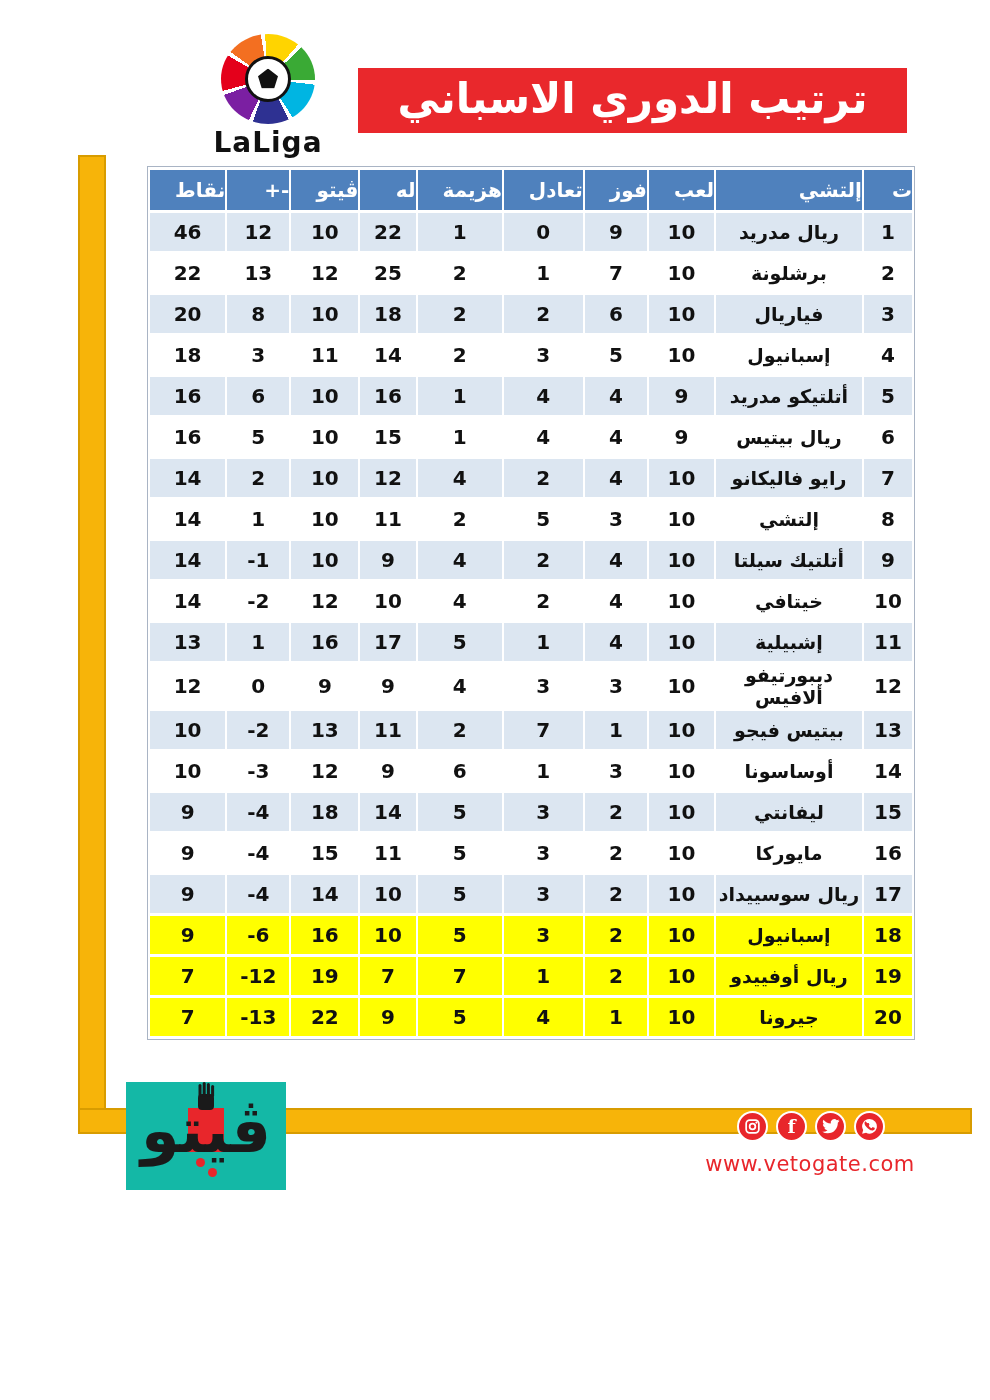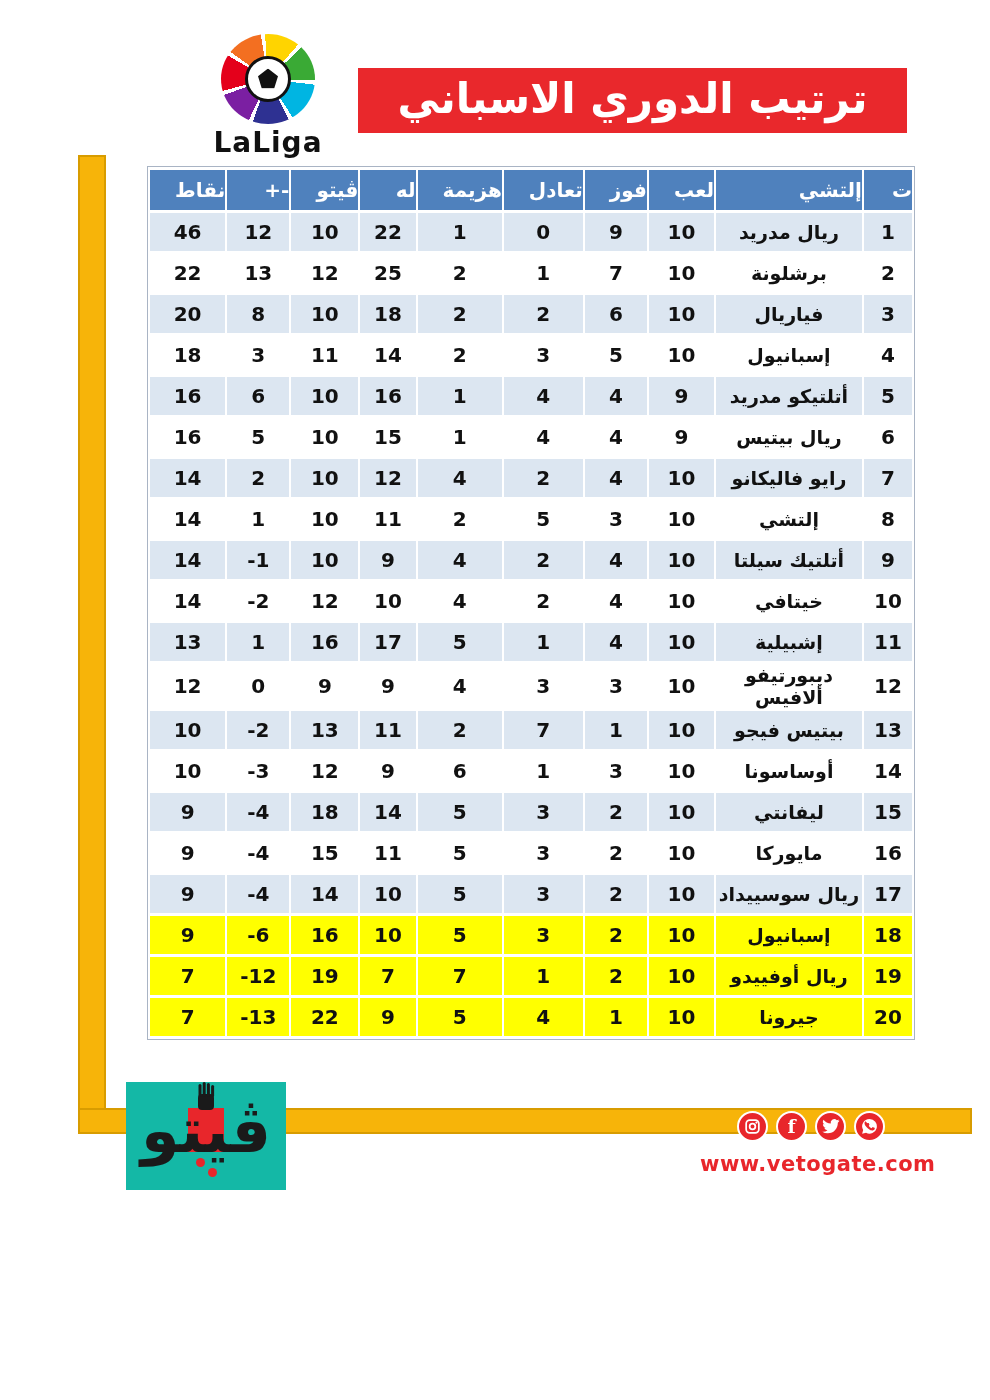--- a/index.html
+++ b/index.html
@@ -51,21 +51,21 @@
   .veto-dot1, .veto-dot2 { position:absolute; width:9px; height:9px; border-radius:50%; background:#e8262b; }
   .veto-dot1 { left:70px; top:76px; } .veto-dot2 { left:82px; top:86px; }
 
   .social { position:absolute; left:737px; top:1111px; display:flex; gap:8px; }
   .icircle { width:31px; height:31px; border-radius:50%; background:#e8262b; border:2px solid #ffffff;
     display:flex; align-items:center; justify-content:center; }
   .icircle svg { width:19px; height:19px; }
   .fb-f { color:#fff; font-size:19px; font-weight:bold; font-family:"DejaVu Serif", serif; line-height:1; }
 
   .url { position:absolute; left:700px; top:1152px; width:220px; text-align:center;
-    color:#e8262b; font-size:21px; font-weight:bold; letter-spacing:0.5px; }
+    color:#e8262b; font-size:21px; font-weight:normal; letter-spacing:0.5px; }
 </style>
 </head>
 <body>
 
 <div id="canvas">
 
   <div class="laliga">
     <div class="pinwheel">
       <div class="ball">
           <div class="pent"></div>

